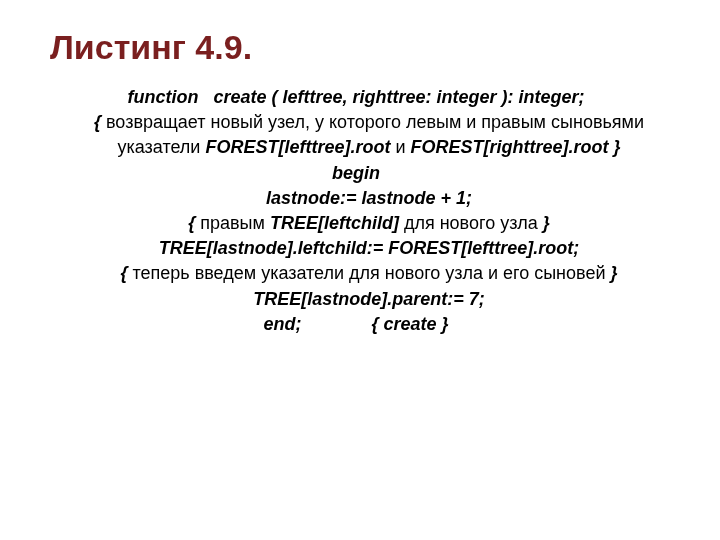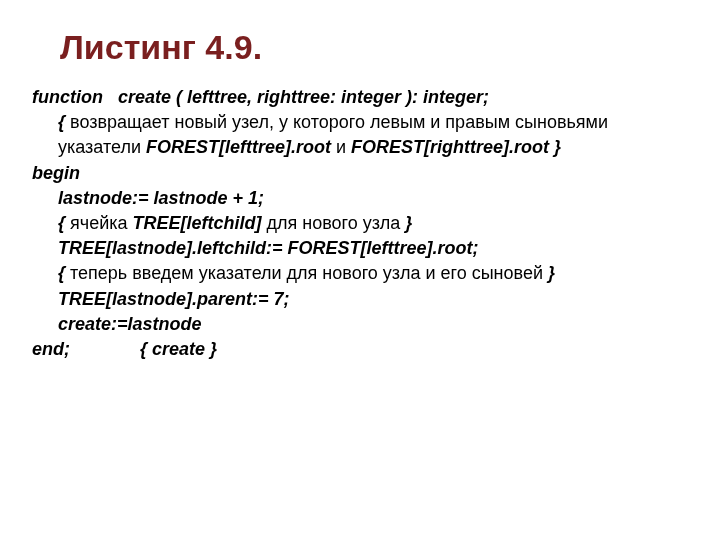--- a/index.html
+++ b/index.html
@@ -7,31 +7,32 @@
     padding: 0;
     width: 720px;
     height: 540px;
     background: #ffffff;
     font-family: Arial, "Helvetica Neue", Helvetica, sans-serif;
     color: #000000;
     box-sizing: border-box;
     overflow: hidden;
   }
   .slide {
-    padding: 28px 30px 20px 32px;
+    padding: 28px 30px 20px 22px;
   }
   .title {
     font-size: 34px;
     font-weight: bold;
     color: #7a1f1f;
     margin: 0 0 18px 28px;
   }
   .code-block {
     font-size: 18px;
     line-height: 1.4;
+    text-align: center;
   }
   .line {
     white-space: pre;
   }
   .bi { font-weight: bold; font-style: italic; }
   .i  { }
   .ind1 { padding-left: 26px; }
 </style>
 </head>
 <body>
@@ -44,29 +45,28 @@
     <div class="line bi">function   create ( lefttree, righttree: integer ): integer;</div>
 
     <div class="line ind1"><span class="bi">{ </span><span class="i">возвращает новый узел, у которого левым и правым сыновьями</span></div>
 
     <div class="line ind1"><span class="i">указатели</span><span class="bi"> FOREST[lefttree].root </span><span class="i">и</span><span class="bi"> FOREST[righttree].root </span><span class="bi">}</span></div>
 
     <div class="line bi">begin</div>
 
     <div class="line ind1 bi">lastnode:= lastnode + 1;</div>
 
-    <div class="line ind1"><span class="bi">{ </span><span class="i">ячейка</span><span class="bi"> TREE[leftchild] </span><span class="i">для нового узла</span><span class="bi"> }</span></div>
+    <div class="line ind1"><span class="bi">{ </span><span class="i">правым</span><span class="bi"> TREE[leftchild] </span><span class="i">для нового узла</span><span class="bi"> }</span></div>
 
     <div class="line ind1 bi">TREE[lastnode].leftchild:= FOREST[lefttree].root;</div>
 
 
     <div class="line ind1"><span class="bi">{ </span><span class="i">теперь введем указатели для нового узла и его сыновей</span><span class="bi"> }</span></div>
 
     <div class="line ind1 bi">TREE[lastnode].parent:= 7;</div>
 
 
 
-    <div class="line ind1 bi">create:=lastnode</div>
 
     <div class="line bi">end;              { create }</div>
 
   </div>
 </div>
 
 </body></html>

